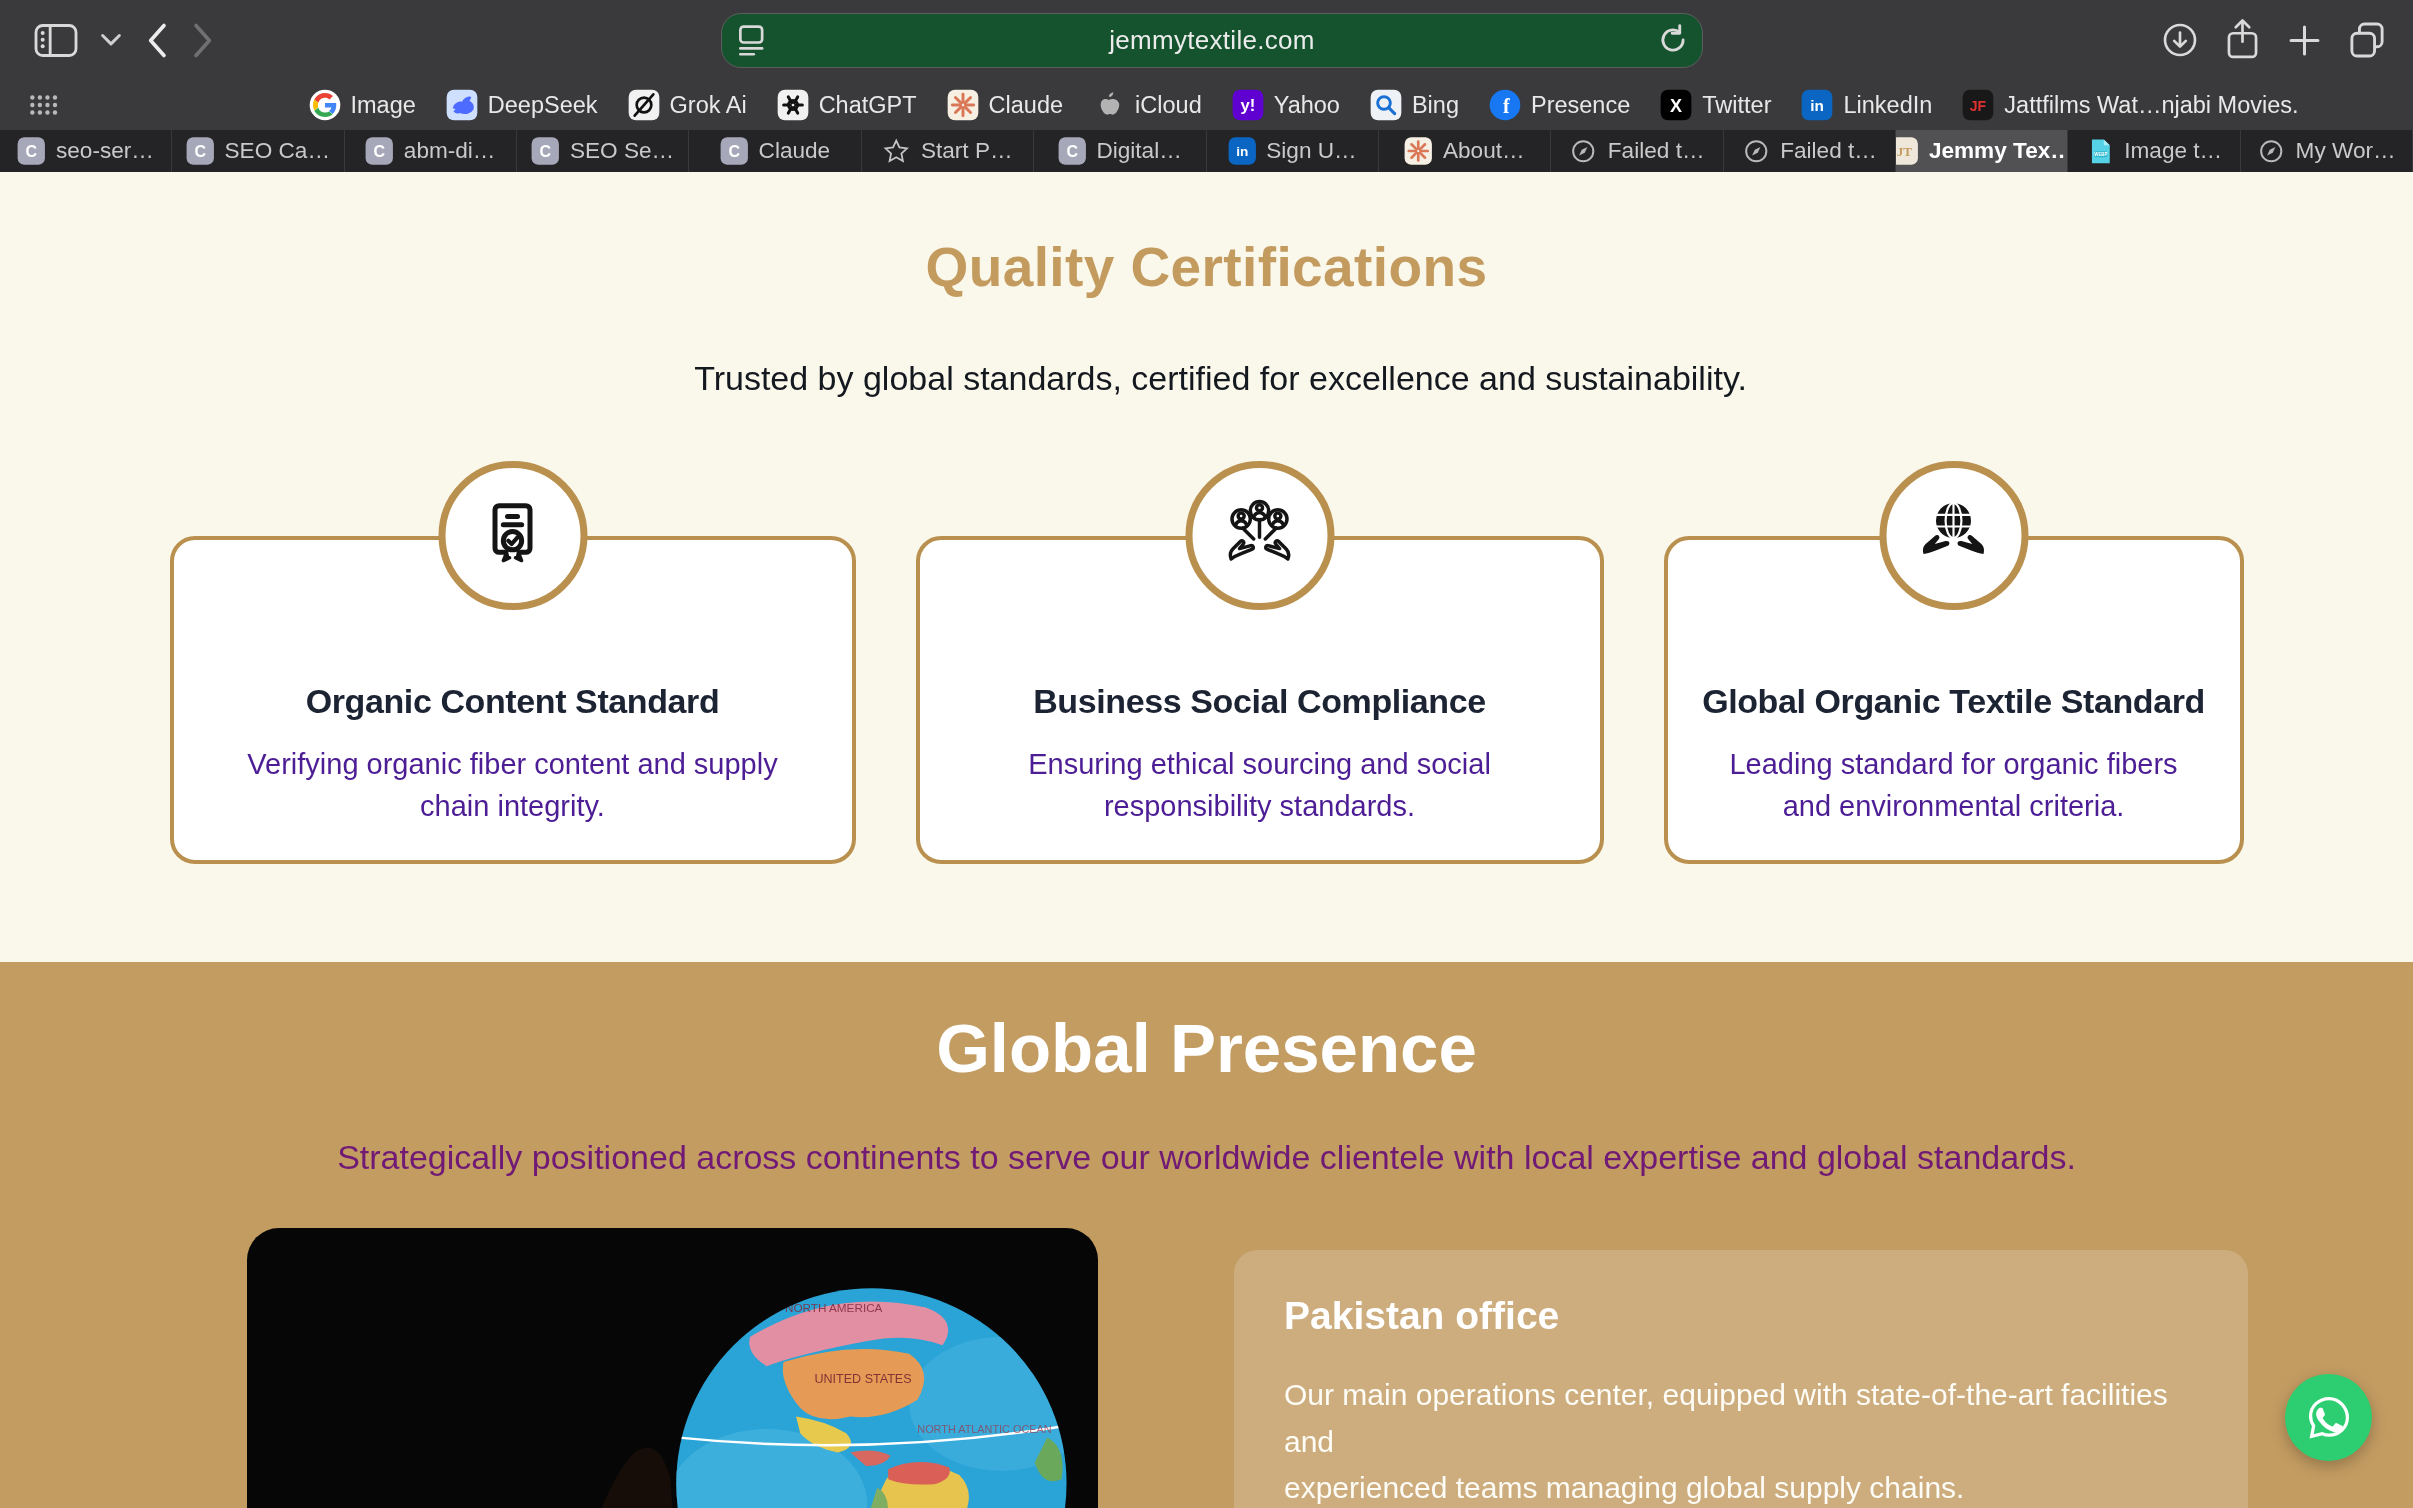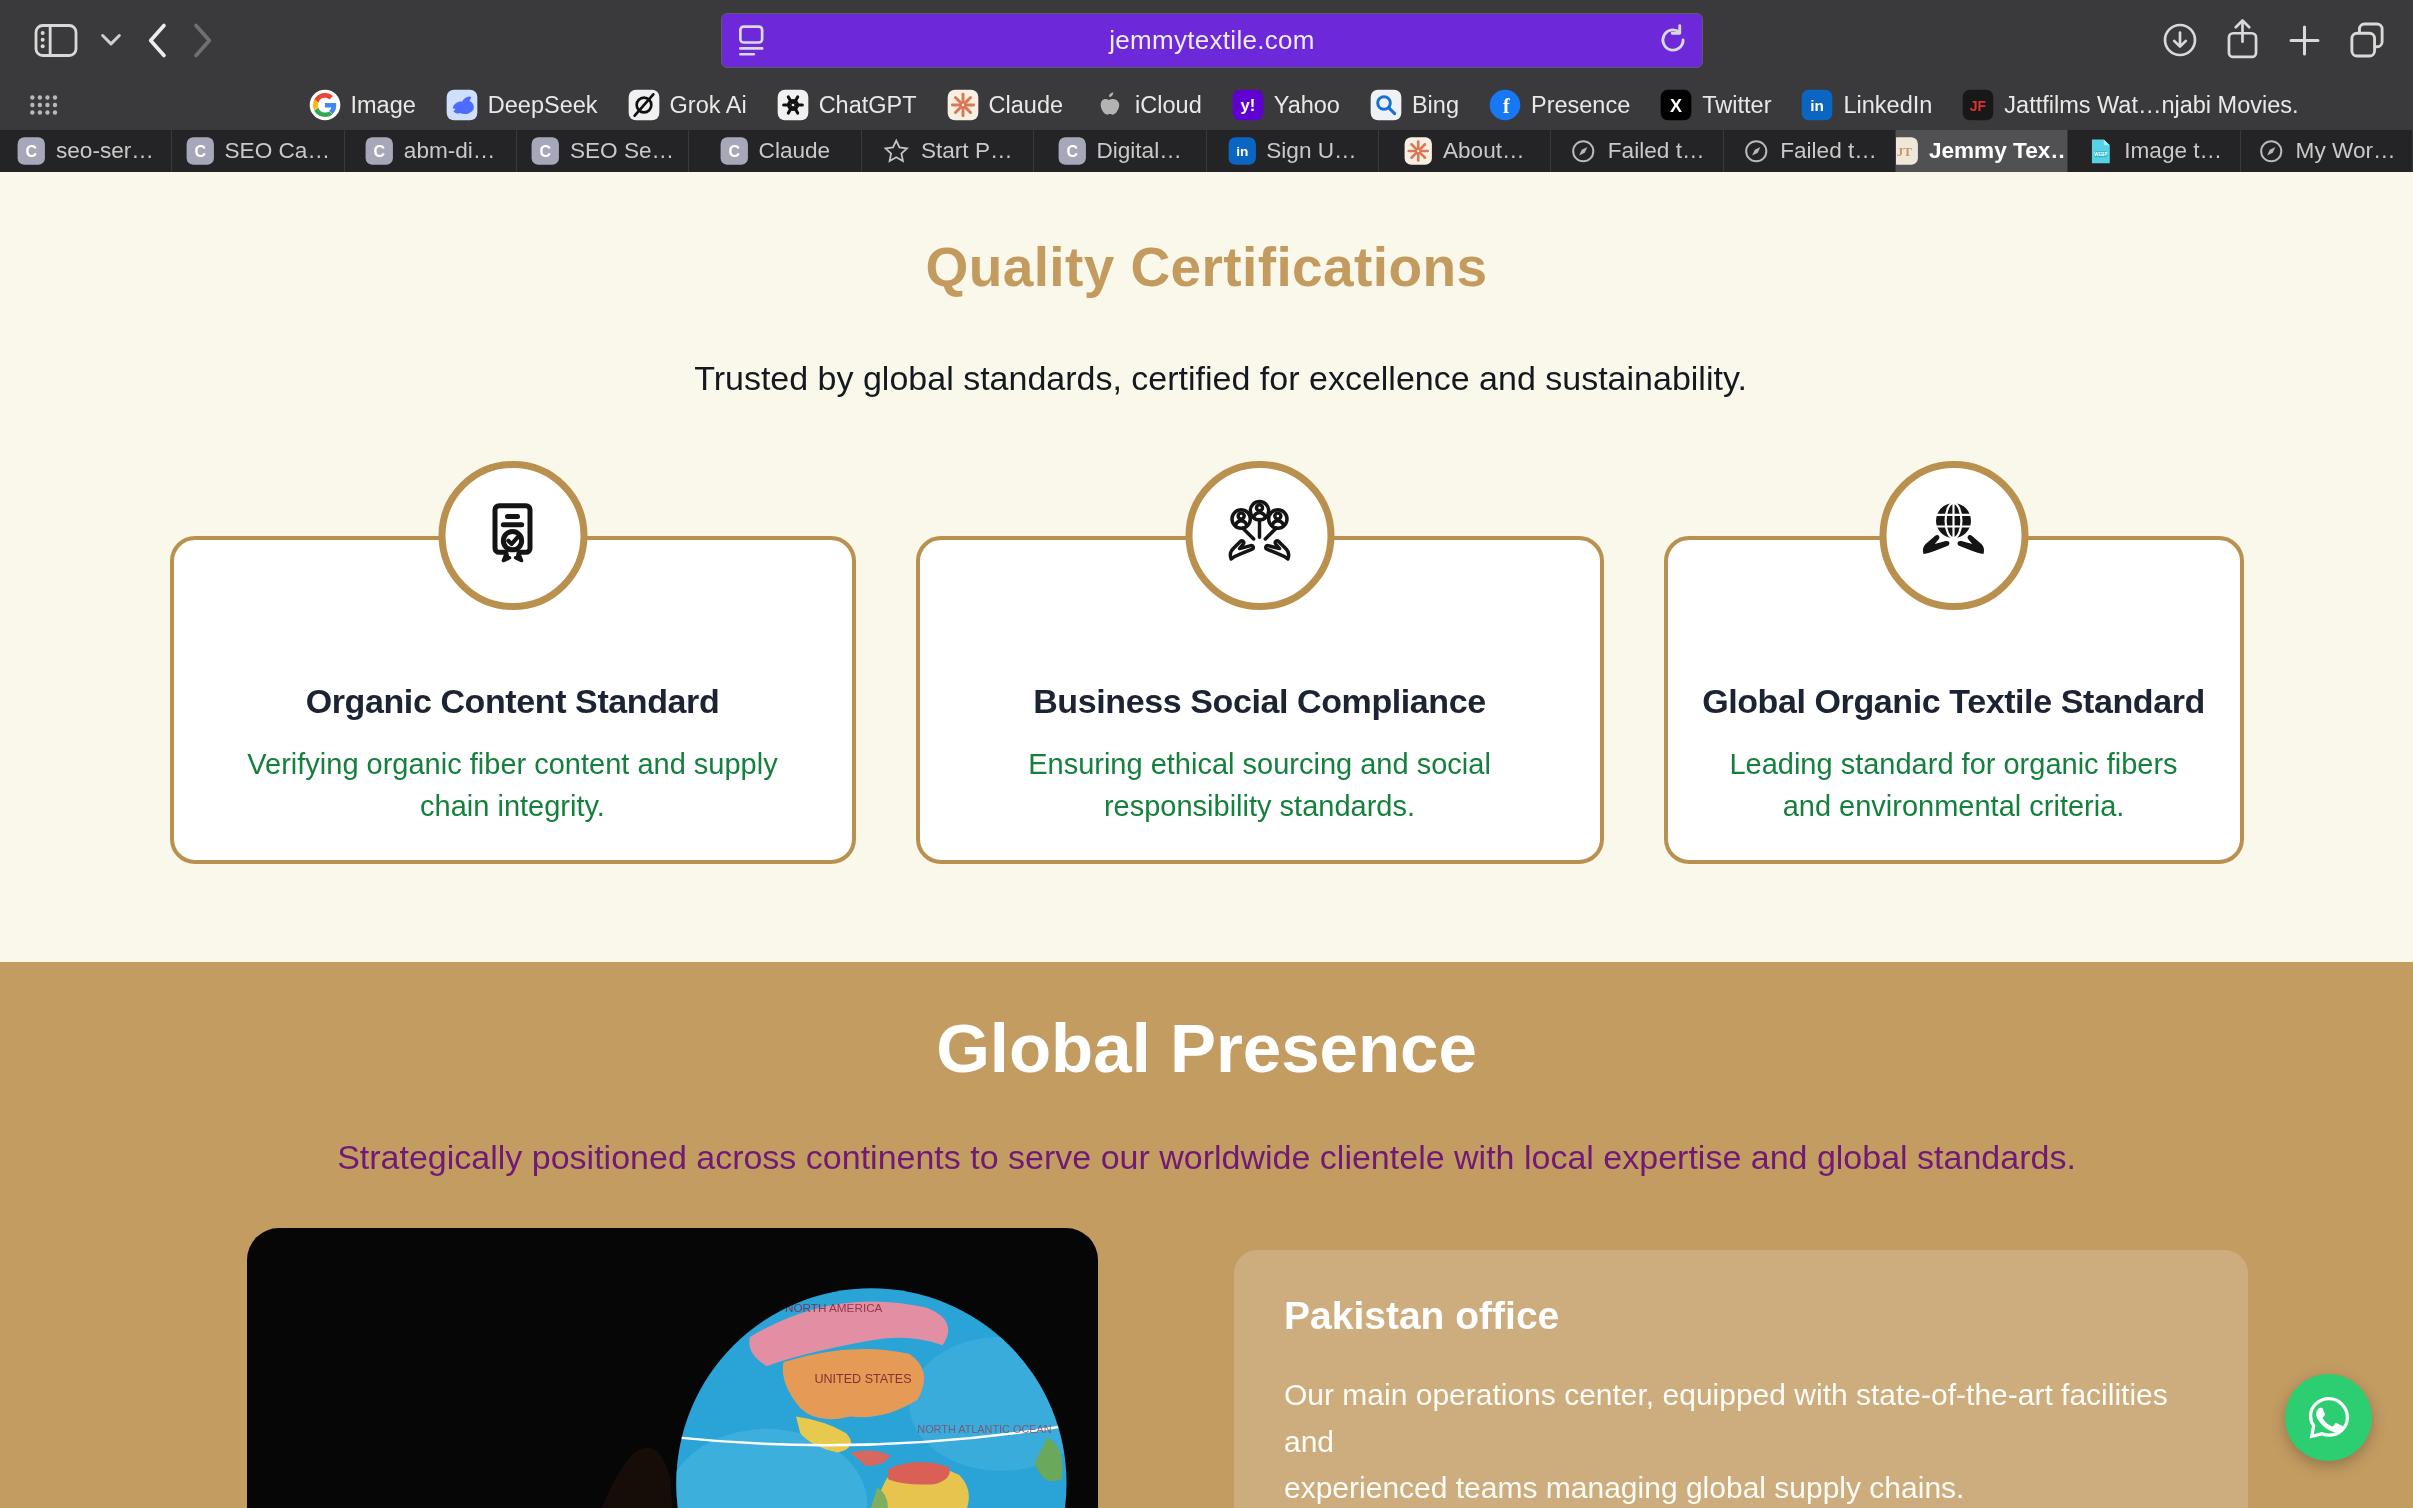--- a/index.html
+++ b/index.html
@@ -5,21 +5,21 @@
   * { margin:0; padding:0; box-sizing:border-box; }
   html,body { width:2413px; height:1508px; overflow:hidden; background:#faf7eb;
     font-family:"Liberation Sans","DejaVu Sans",sans-serif; }
   .stage { position:relative; width:2413px; height:1508px; }
 
   
   .toolbar { position:relative; height:80px; background:#3a3a3c; display:flex; align-items:center; }
   .tb-left { display:flex; align-items:center; gap:22px; margin-left:34px; }
   .tb-icon { display:inline-flex; align-items:center; justify-content:center; cursor:default; }
   .urlbar { position:absolute; left:721px; top:12.6px; width:982px; height:55px;
-    border:1.7px solid #5d5d5f; border-radius:6px; display:flex; align-items:center; background:#6d28d9; }
+    border:1.7px solid #5d5d5f; border-radius:20px; display:flex; align-items:center; background:#14532d; }
   .urlbar .url-text { flex:1; text-align:center; color:#ececec; font-size:26px; letter-spacing:0.3px; }
   .urlbar .side { width:59px; display:flex; align-items:center; justify-content:center; }
   .tb-right { position:absolute; right:25px; top:0; height:80px; display:flex; align-items:center; gap:23.5px; }
 
   .favbar { height:50px; background:#3a3a3c; display:flex; align-items:center; }
   .grid-btn { margin-left:29px; display:flex; }
   .fav-list { display:flex; align-items:center; gap:30px; margin-left:251px; white-space:nowrap; }
   .fav-item { display:flex; align-items:center; gap:10px; cursor:default; }
   .fav-item .fi { width:32px; height:32px; border-radius:7.5px; display:flex; align-items:center;
     justify-content:center; overflow:hidden; font-weight:bold; }
@@ -41,21 +41,21 @@
   .cert .sub { margin-top:60px; font-size:34px; color:#14181f;padding-left:28px; }
   .cards { margin-top:138px; display:flex; justify-content:center; gap:60px; align-items:flex-start; }
   .card { position:relative; background:#ffffff; border:4.2px solid #b9904e; border-radius:25px;
     height:328px; padding:0 34px; }
   .card.w1 { width:686px; } .card.w2 { width:580px; } .card.w3 { width:688px; }
   .badge { position:absolute; top:-79px; left:50%; transform:translateX(-50%); width:149px; height:149px;
     background:#fff; border:7.5px solid #b9904e; border-radius:50%;
     display:flex; align-items:center; justify-content:center; }
   .card h3 { margin-top:142px; font-size:34px; font-weight:700; color:#1c2433;
     white-space:nowrap; letter-spacing:-0.4px; }
-  .card p { margin-top:22px; font-size:29px; line-height:1.45; color:#15803d; white-space:pre-line; }
+  .card p { margin-top:22px; font-size:29px; line-height:1.45; color:#4c1d95; white-space:pre-line; }
 
   .gp { position:absolute; top:789px; left:0; width:2413px; height:546px; background:#c39c62;
     text-align:center; overflow:hidden; }
   .gp h2 { margin-top:47px; font-size:69px; font-weight:700; color:#ffffff; }
   .gp .sub { margin-top:50px; font-size:34px; color:#701a75; }
   .gp-row { position:absolute; top:266px; left:247px; display:flex; gap:136px; text-align:left; }
   .globe-card { width:851px; height:335px; background:#060606; border-radius:32px; overflow:hidden; }
   .office { width:1014px; height:302px; margin-top:22px; background:rgba(255,255,255,0.18);
     border-radius:23.5px; padding:44px 50px; color:#ffffff; }
   .office h3 { font-size:39px; font-weight:700; }

